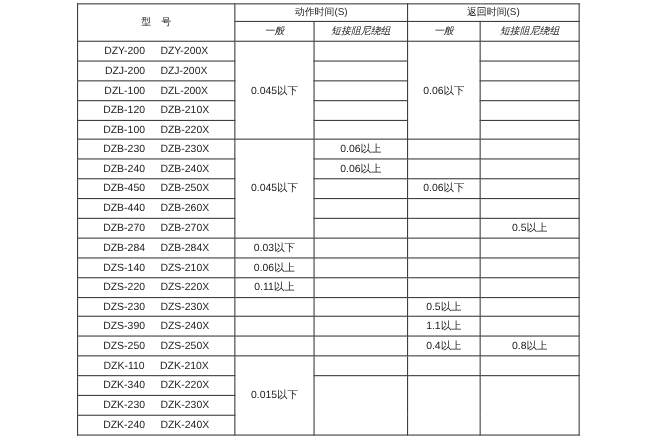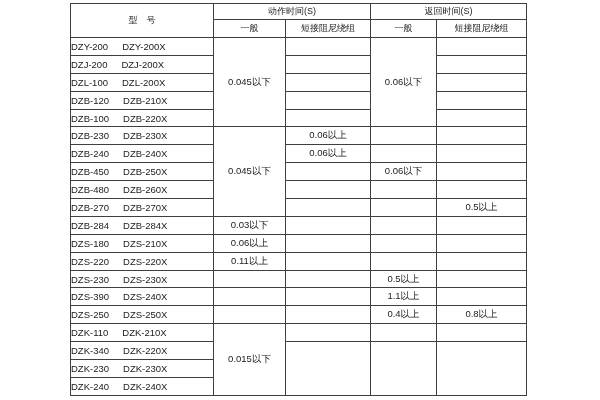--- a/index.html
+++ b/index.html
@@ -7,24 +7,24 @@
           font-family:"Liberation Sans","DejaVu Sans",sans-serif;color:#1a1a1a;}
   table.spec{position:absolute;left:70px;top:3px;width:456px;border-collapse:collapse;table-layout:fixed;}
   table.spec th, table.spec td{
     border:1px solid #3f3f3f;
     text-align:center;vertical-align:middle;
     padding:0;overflow:hidden;white-space:nowrap;
   }
   table.spec th{font-weight:normal;font-size:9px;color:#222;}
   table.spec td{font-size:9.5px;color:#1a1a1a;}
   tr.hdr1{height:16px;}
-  tr.hdr2{height:18px;}
+  tr.hdr2{height:18px;font-style:italic;}
   tbody tr{height:17.9px;}
   td.model-cell{padding:0;}
-  .model-wrap{display:flex;justify-content:flex-start;align-items:center;gap:14px;}
+  .model-wrap{display:flex;justify-content:center;align-items:center;gap:14px;}
 </style>
 </head>
 <body>
 
 <div class="screen">
   <table class="spec">
     <colgroup>
       <col style="width:143px">
       <col style="width:72px">
       <col style="width:85px">
@@ -127,21 +127,21 @@
               <span>DZB-250X</span>
             </div>
           </td>
           <td></td>
           <td>0.06以下</td>
           <td></td>
         </tr>
         <tr>
           <td class="model-cell">
             <div class="model-wrap">
-              <span>DZB-480</span>
+              <span>DZB-440</span>
               <span>DZB-260X</span>
             </div>
           </td>
           <td></td>
           <td></td>
           <td></td>
         </tr>
         <tr>
           <td class="model-cell">
             <div class="model-wrap">
@@ -161,21 +161,21 @@
             </div>
           </td>
           <td>0.03以下</td>
           <td></td>
           <td></td>
           <td></td>
         </tr>
         <tr>
           <td class="model-cell">
             <div class="model-wrap">
-              <span>DZS-180</span>
+              <span>DZS-140</span>
               <span>DZS-210X</span>
             </div>
           </td>
           <td>0.06以上</td>
           <td></td>
           <td></td>
           <td></td>
         </tr>
         <tr>
           <td class="model-cell">

